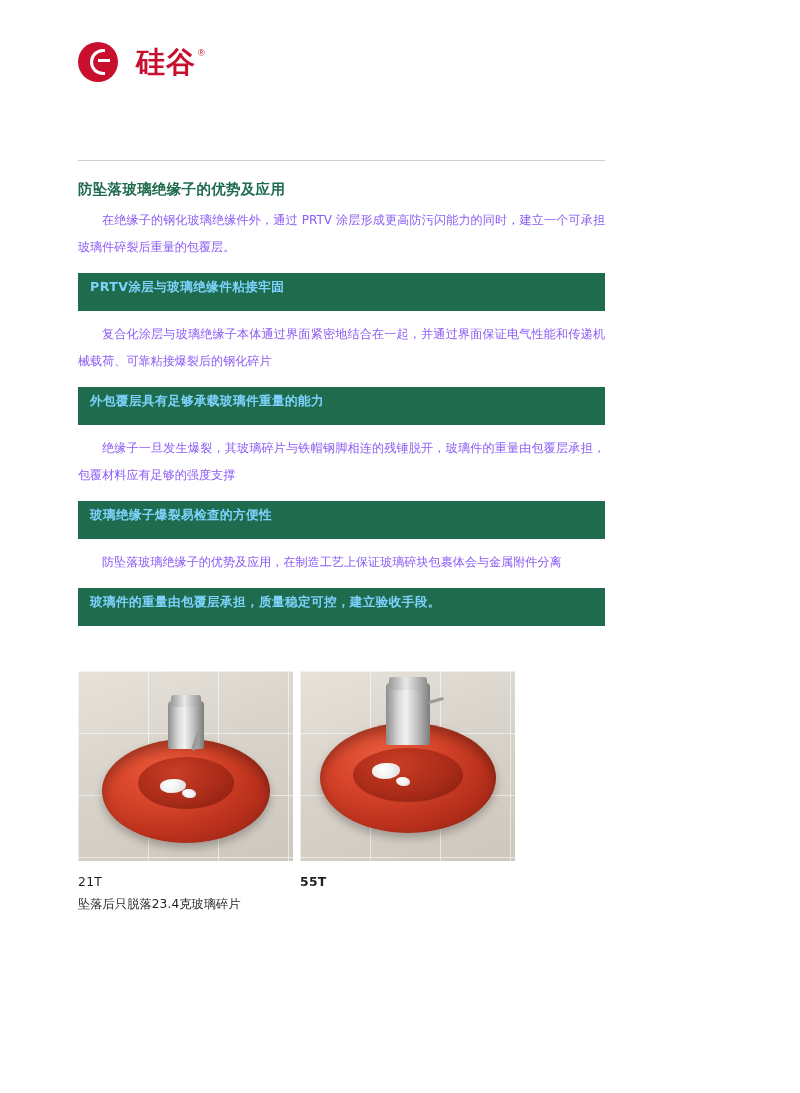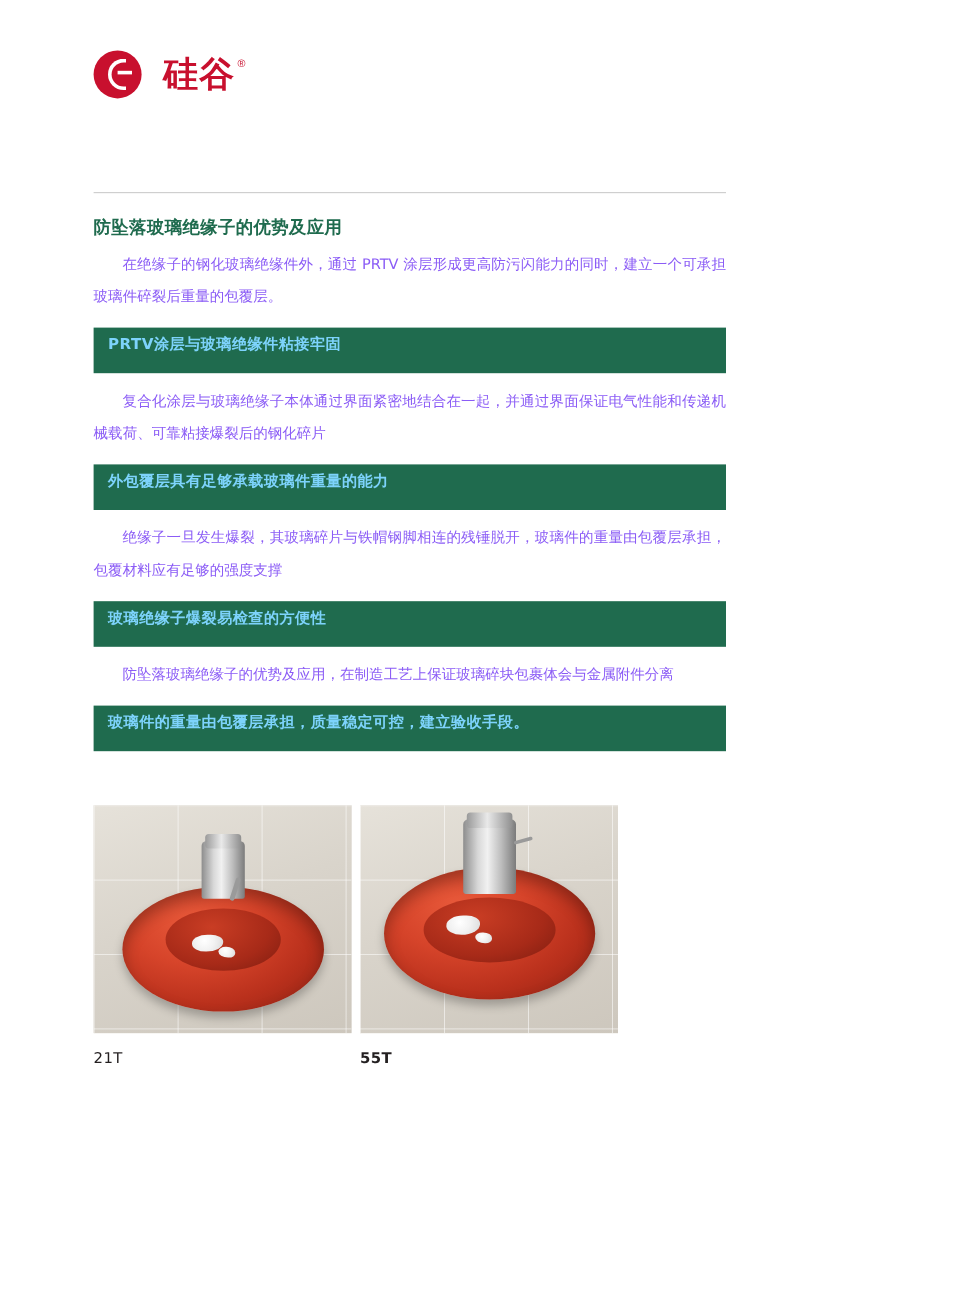--- a/index.html
+++ b/index.html
@@ -255,20 +255,21 @@
       <div class="tile"></div>
       <div class="disc" style="width:168px;height:104px;top:68px;"></div>
       <div class="disc-inner" style="width:96px;height:52px;top:112px;"></div>
       <div class="cap" style="width:36px;height:48px;top:30px;"></div>
       <div class="cap-top" style="width:30px;height:12px;top:24px;"></div>
       <div class="pin" style="width:4px;height:20px;left:116px;top:60px;transform:rotate(18deg);"></div>
       <div class="shards" style="width:26px;height:14px;left:82px;top:108px;"></div>
       <div class="shards s2" style="width:14px;height:9px;left:104px;top:118px;"></div>
     </div>
     <div class="fig-label">21T</div>
+    <div class="fig-caption">坠落后只脱落23.4克玻璃碎片</div>
   </div>
 
 
   <div class="figure">
     <div class="photo">
       <div class="tile"></div>
       <div class="disc" style="width:176px;height:110px;top:52px;"></div>
       <div class="disc-inner" style="width:110px;height:54px;top:104px;"></div>
       <div class="cap" style="width:44px;height:62px;top:12px;"></div>
       <div class="cap-top" style="width:38px;height:13px;top:6px;"></div>

